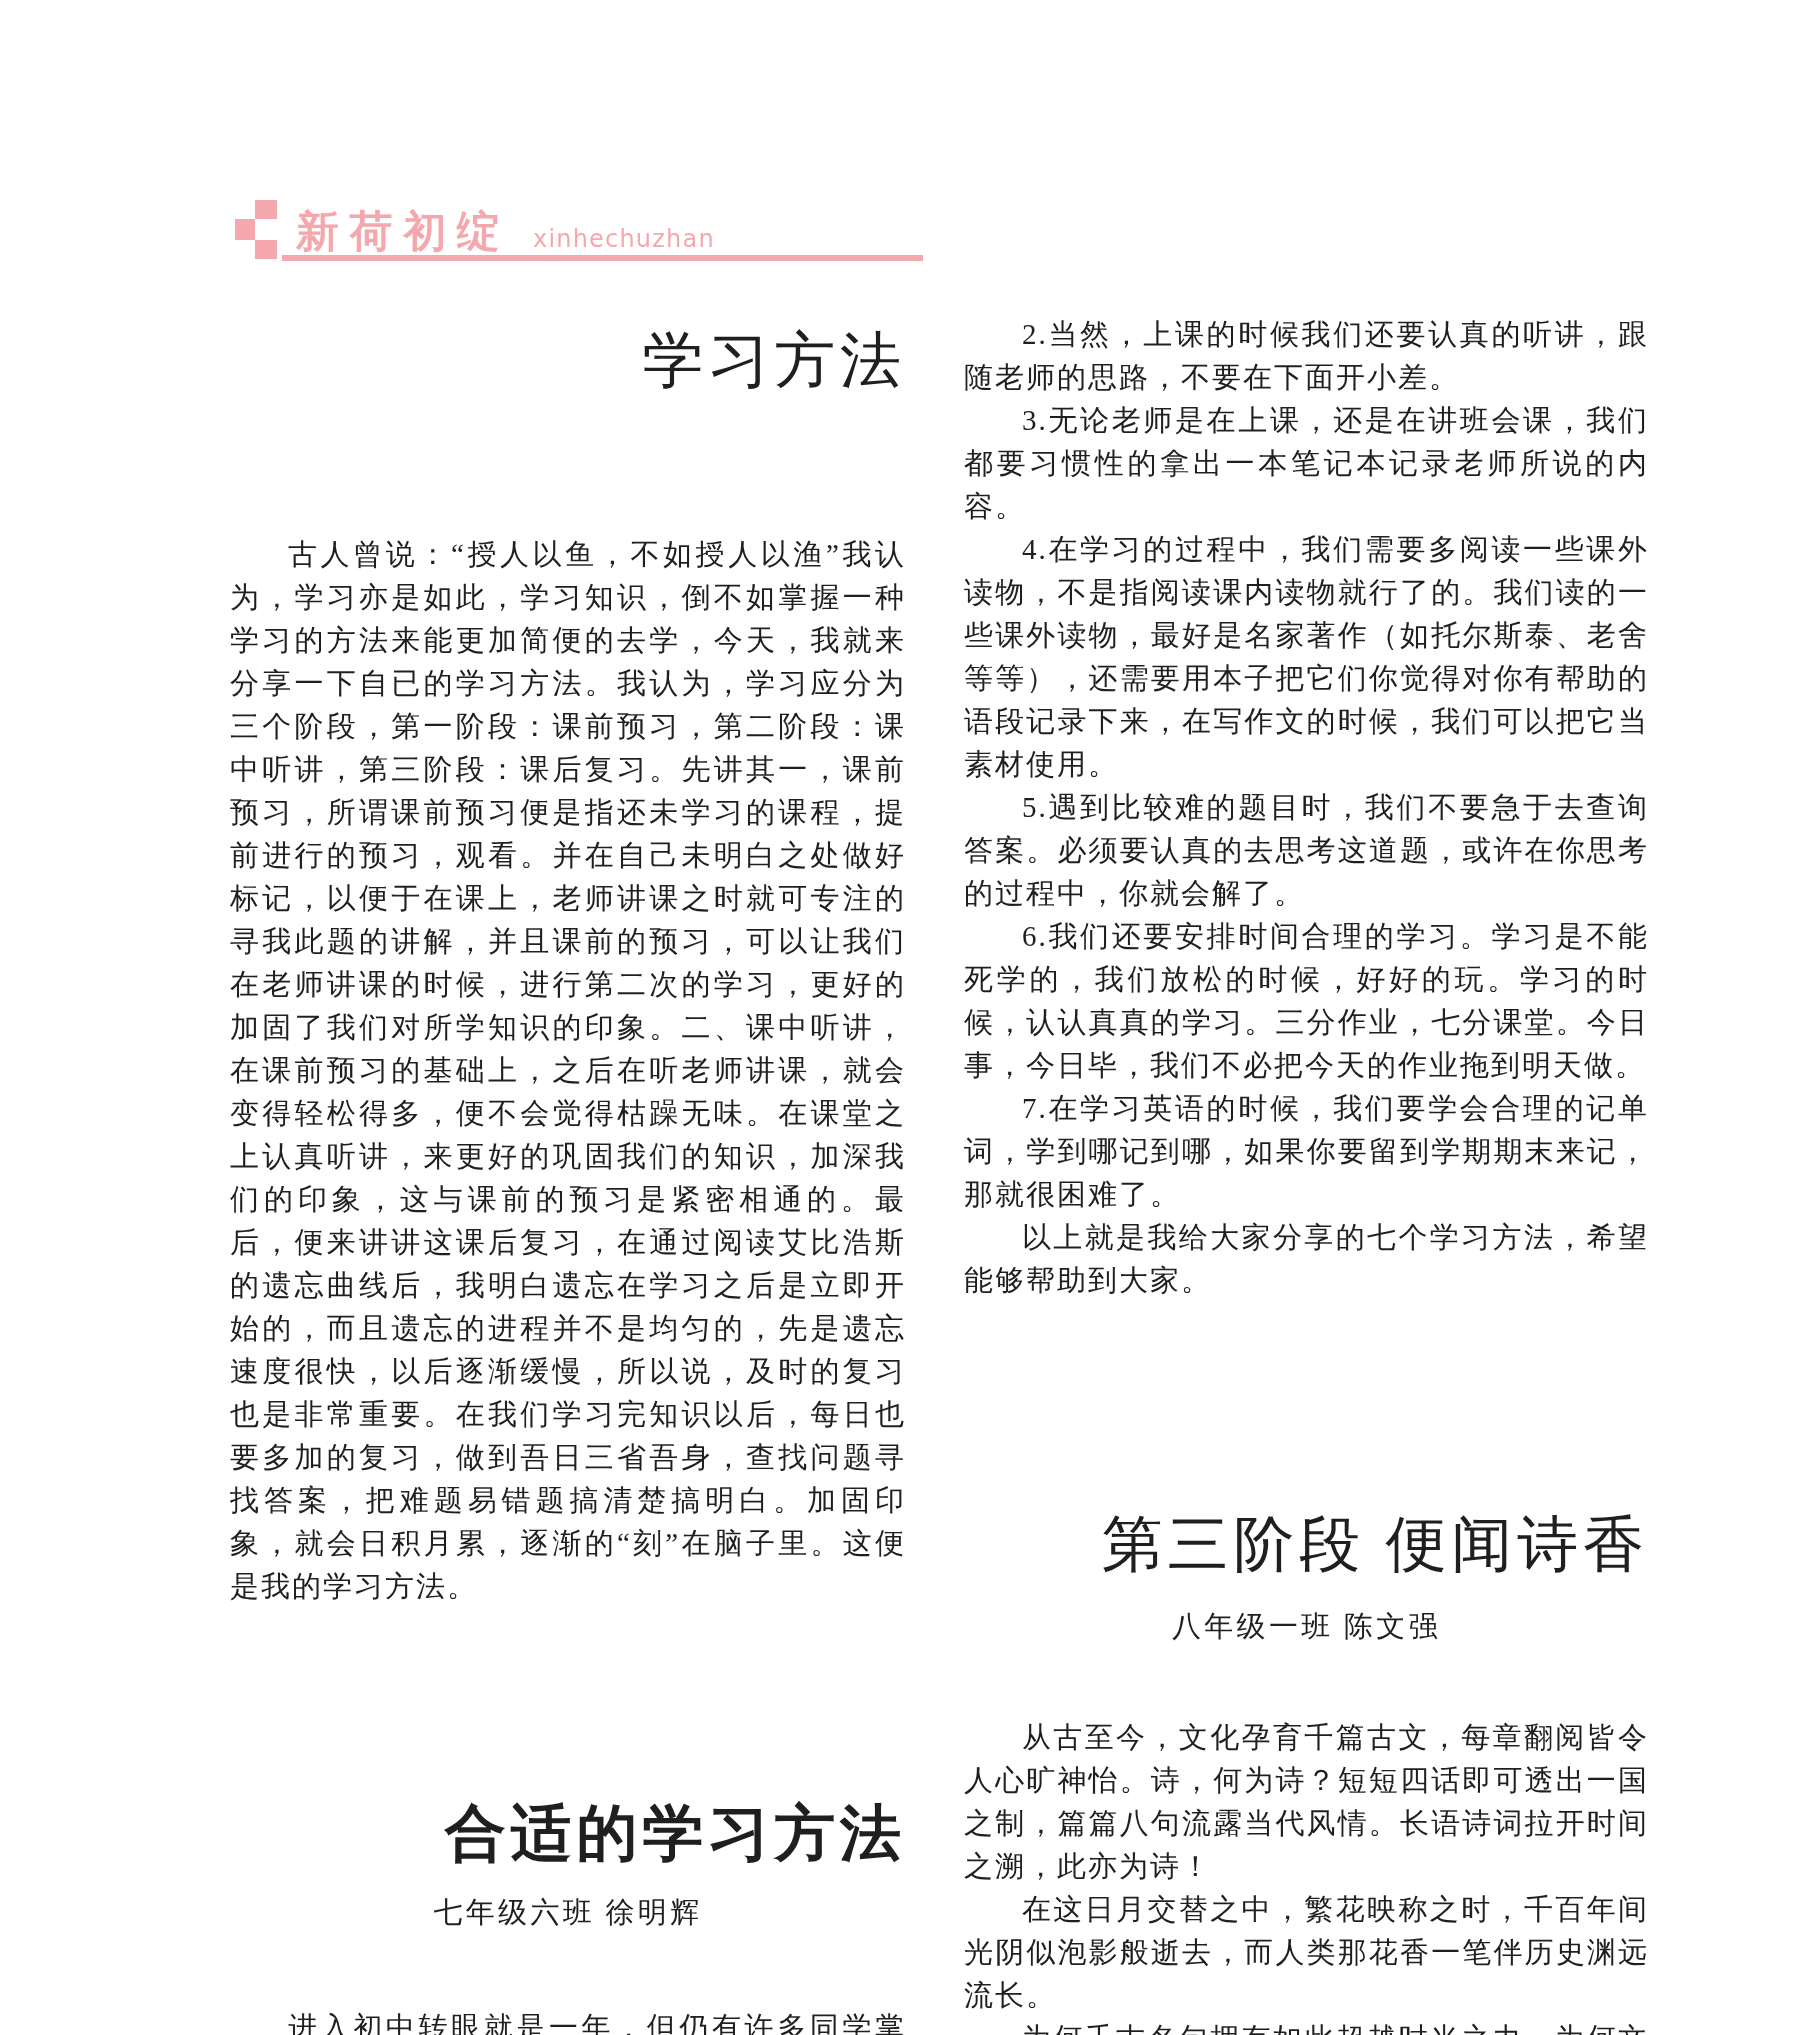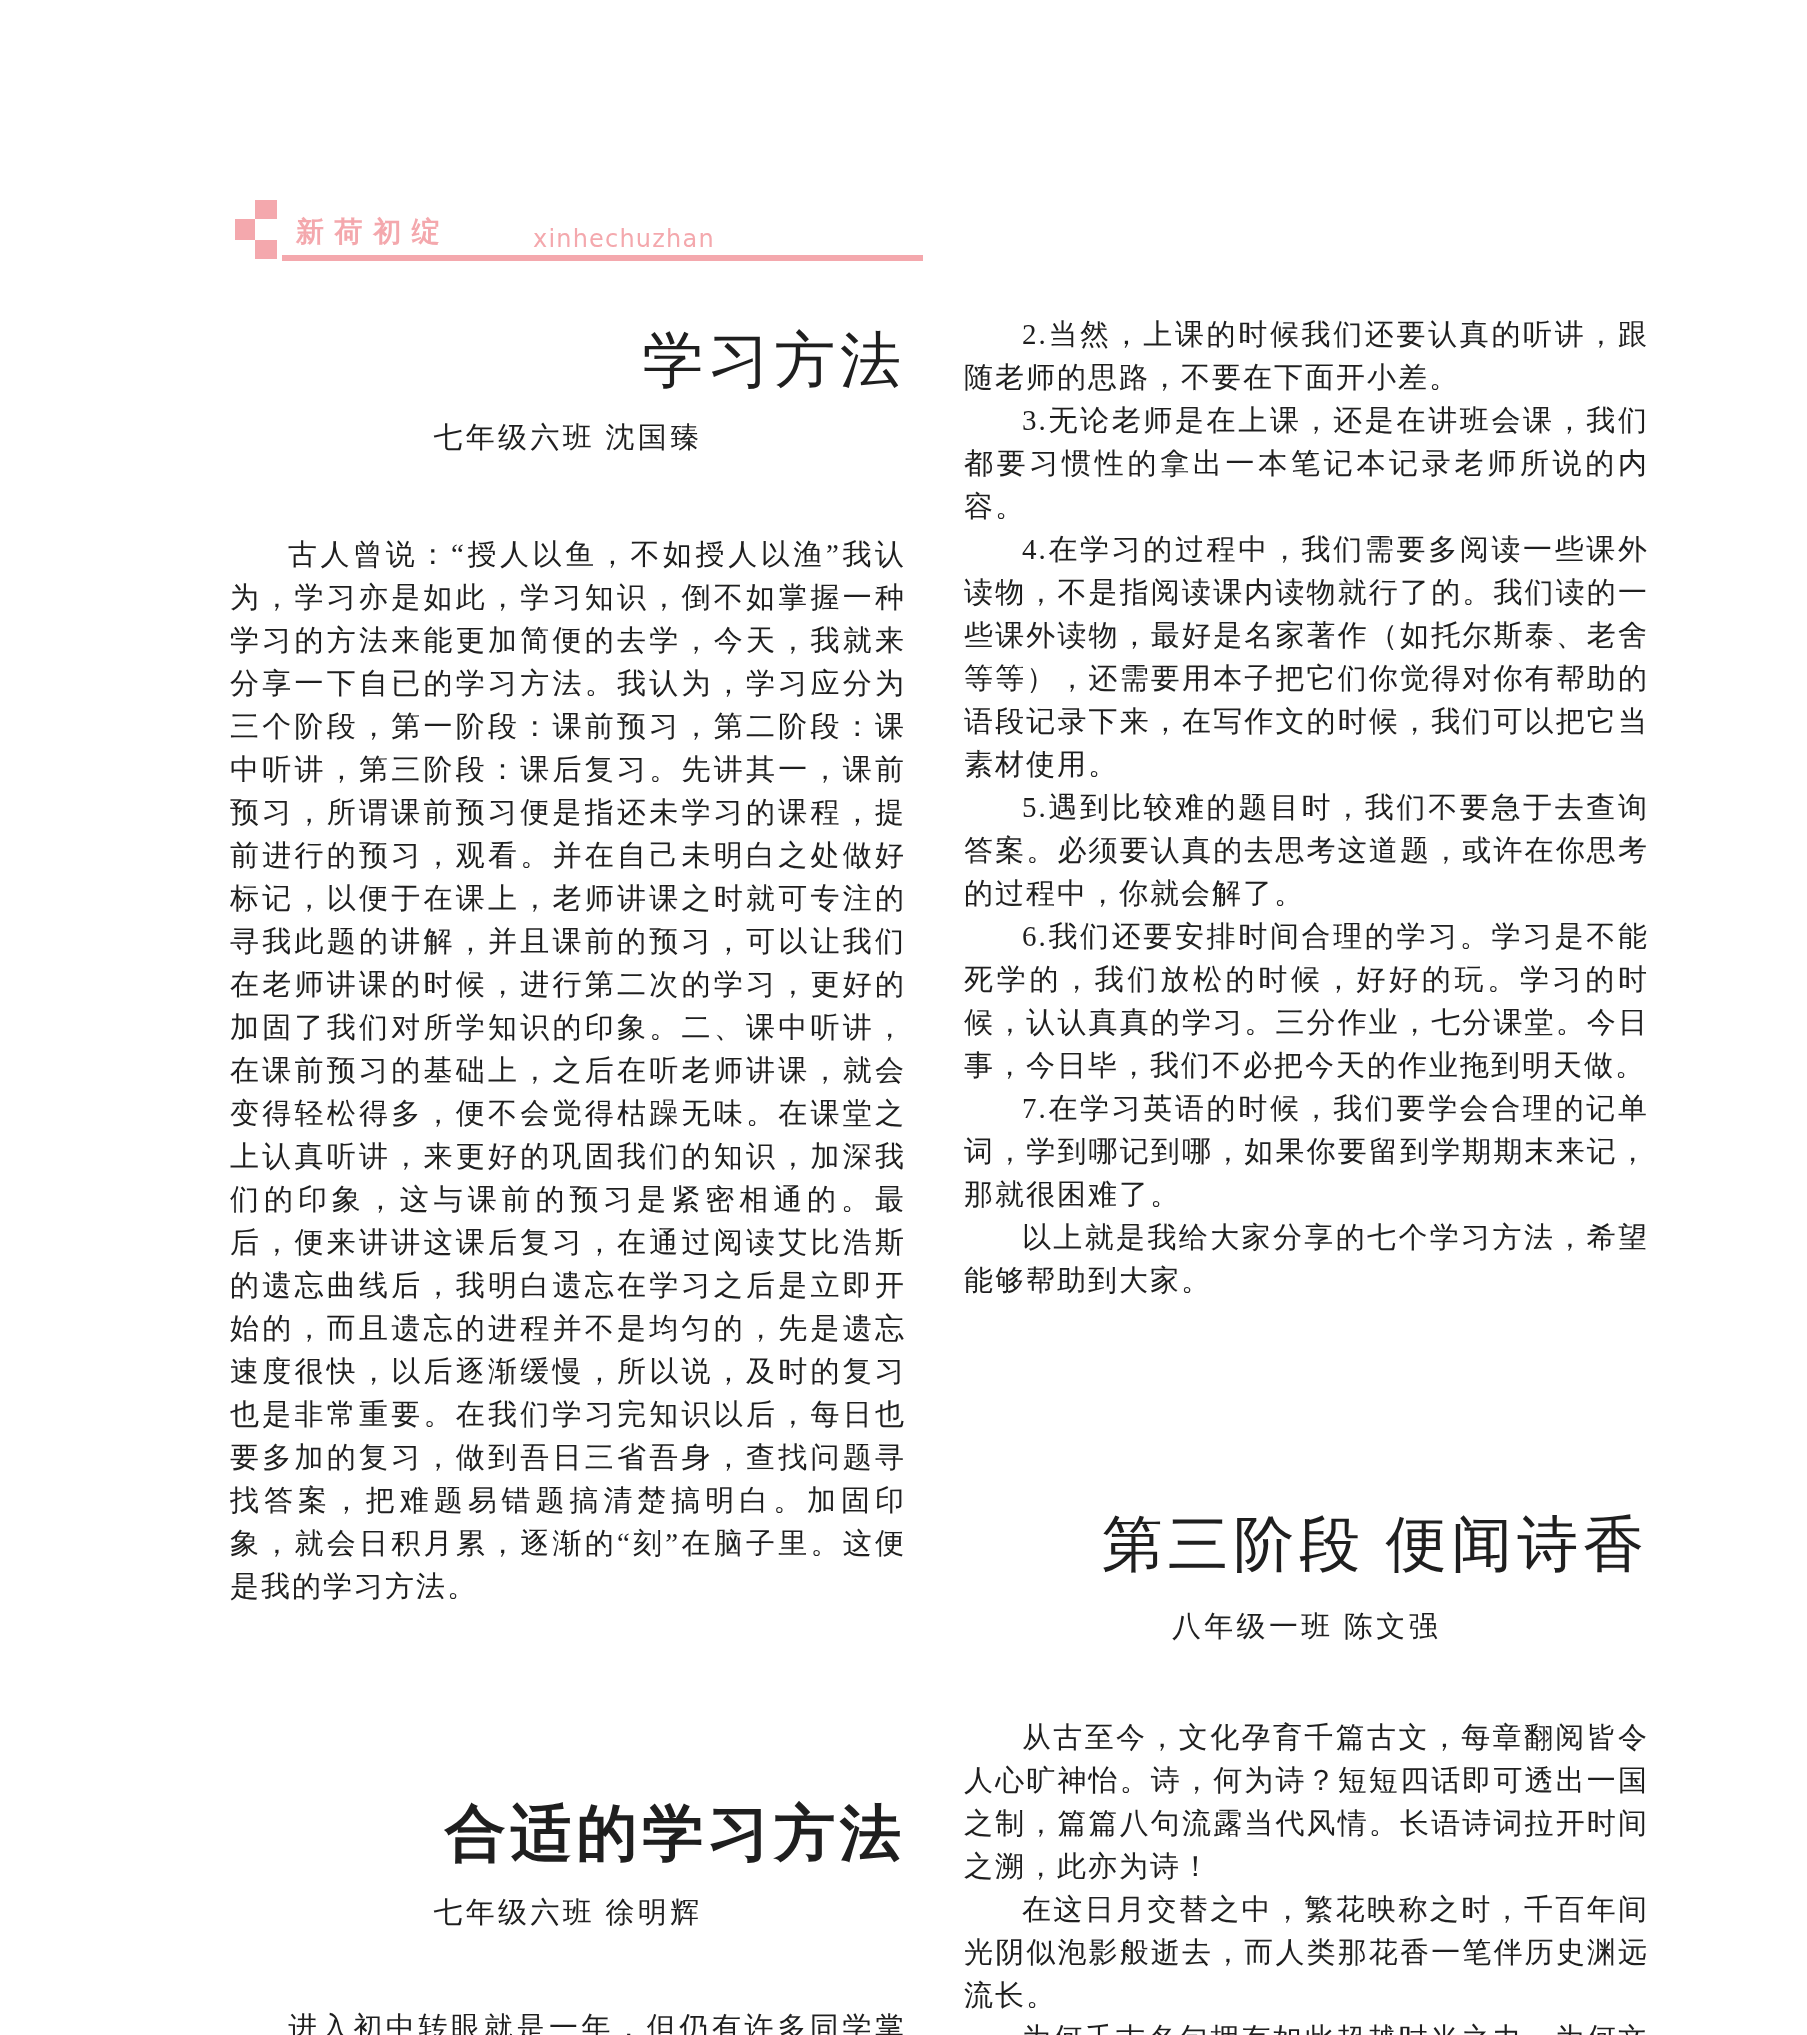--- a/index.html
+++ b/index.html
@@ -20,21 +20,21 @@
   
   .logo{position:absolute;left:235px;top:200px;width:43px;height:60px;}
   .logo .sq{position:absolute;background:var(--pink);}
   .logo .sq1{left:20px;top:0;width:22px;height:19px;}
   .logo .sq2{left:0;top:19px;width:19.5px;height:21px;}
   .logo .sq3{left:20px;top:40px;width:22px;height:19px;}
   .brand-cn{
     position:absolute;left:296px;top:208px;
     font-family:"DejaVu Sans", sans-serif;
     font-weight:bold;
-    font-size:28px;line-height:47px;
+    font-size:43px;line-height:47px;
     letter-spacing:10.6px;
     color:var(--pink);
     white-space:nowrap;
   }
   .brand-py{
     position:absolute;left:533px;top:227px;
     font-family:"DejaVu Sans", sans-serif;
     font-size:24px;line-height:24.4px;
     letter-spacing:1.2px;
     color:var(--pink);
@@ -81,21 +81,20 @@
   <div class="logo">
     <i class="sq sq1"></i>
     <i class="sq sq2"></i>
     <i class="sq sq3"></i>
   </div>
   <div class="brand-cn">新荷初绽</div>
   <div class="brand-py">xinhechuzhan</div>
   <div class="header-rule"></div>
 
   <h1 class="title block col-left" style="top:328px;">学习方法</h1>
-  <div class="author block col-left" style="top:421px;">七年级六班 沈国臻</div>
   <div class="block col-left" style="top:533px;height:1254px;overflow:hidden;">
     <p class="body">古人曾说：“授人以鱼，不如授人以渔”我认为，学习亦是如此，学习知识，倒不如掌握一种学习的方法来能更加简便的去学，今天，我就来分享一下自已的学习方法。我认为，学习应分为三个阶段，第一阶段：课前预习，第二阶段：课中听讲，第三阶段：课后复习。先讲其一，课前预习，所谓课前预习便是指还未学习的课程，提前进行的预习，观看。并在自己未明白之处做好标记，以便于在课上，老师讲课之时就可专注的寻我此题的讲解，并且课前的预习，可以让我们在老师讲课的时候，进行第二次的学习，更好的加固了我们对所学知识的印象。二、课中听讲，在课前预习的基础上，之后在听老师讲课，就会变得轻松得多，便不会觉得枯躁无味。在课堂之上认真听讲，来更好的巩固我们的知识，加深我们的印象，这与课前的预习是紧密相通的。最后，便来讲讲这课后复习，在通过阅读艾比浩斯的遗忘曲线后，我明白遗忘在学习之后是立即开始的，而且遗忘的进程并不是均匀的，先是遗忘速度很快，以后逐渐缓慢，所以说，及时的复习也是非常重要。在我们学习完知识以后，每日也要多加的复习，做到吾日三省吾身，查找问题寻找答案，把难题易错题搞清楚搞明白。加固印象，就会日积月累，逐渐的“刻”在脑子里。这便是我的学习方法。</p>
   </div>
 
   <h1 class="title block col-left" style="top:1801px;font-weight:bold;">合适的学习方法</h1>
   <div class="author block col-left" style="top:1896px;">七年级六班 徐明辉</div>
   <div class="block col-left" style="top:2006px;height:366px;overflow:hidden;">
     <p class="body">进入初中转眼就是一年，但仍有许多同学掌握不住一个良好的学习方法，以至于一直拿不住分。我在这里跟大家分享七个学习小妙招：</p>
 
   </div>

